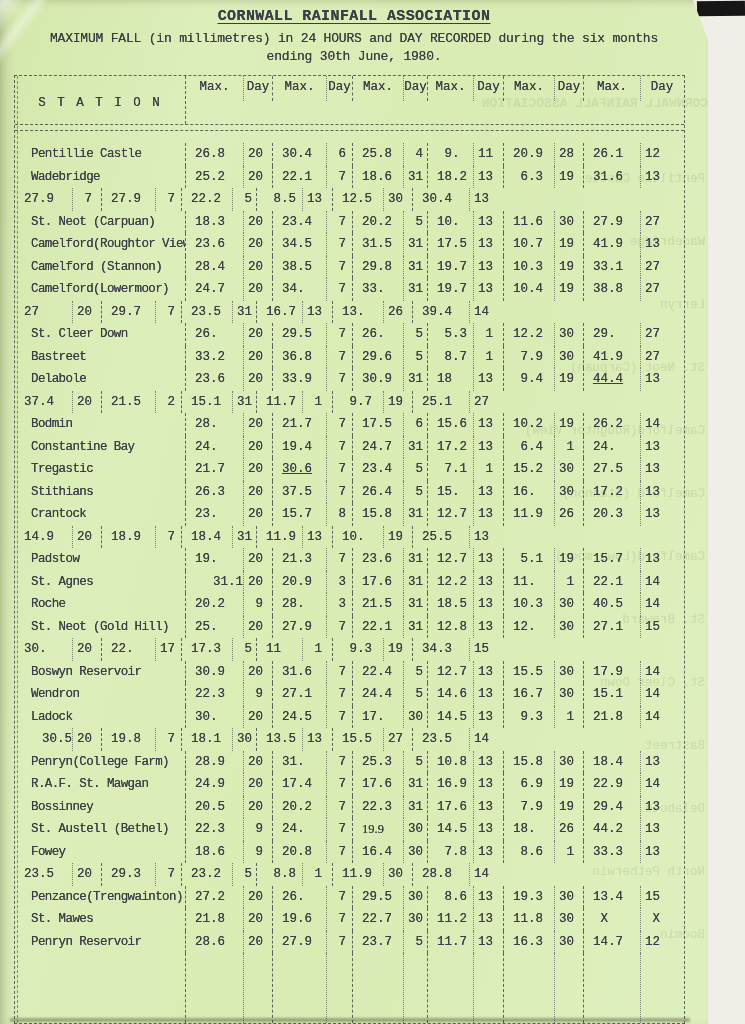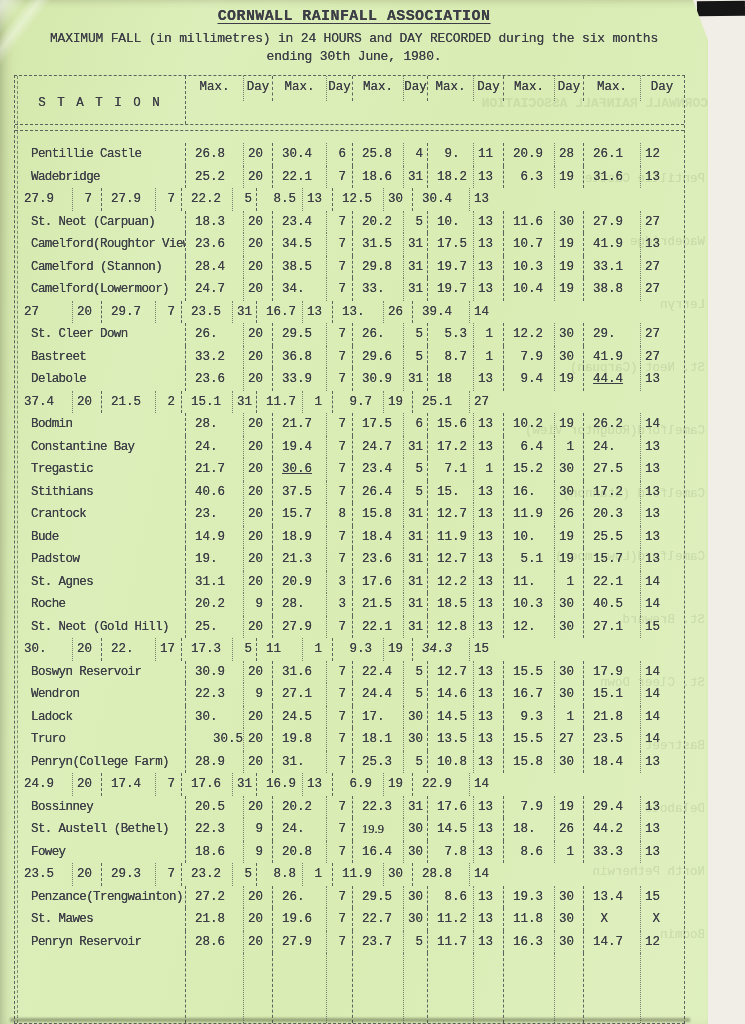--- a/index.html
+++ b/index.html
@@ -349,21 +349,21 @@
           <div class="cell day-cell v-dash" style="width: 24px;"> 5</div>
           <div class="cell max-cell v-dot" style="width: 46px;"> 7.1</div>
           <div class="cell day-cell v-dash" style="width: 30px;"> 1</div>
           <div class="cell max-cell v-dot" style="width: 51px;">15.2</div>
           <div class="cell day-cell v-dash" style="width: 29px;">30</div>
           <div class="cell max-cell v-dot" style="width: 57px;">27.5</div>
           <div class="cell day-cell" style="width: 42px;">13</div>
         </div>
         <div class="trow">
           <div class="cell station-cell v-dash" style="width: 171px;">Stithians</div>
-          <div class="cell max-cell v-dot" style="width: 58px;">40.6</div>
+          <div class="cell max-cell v-dot" style="width: 58px;">26.3</div>
           <div class="cell day-cell v-dash" style="width: 29px;">20</div>
           <div class="cell max-cell v-dot" style="width: 54px;">37.5</div>
           <div class="cell day-cell v-dash" style="width: 26px;"> 7</div>
           <div class="cell max-cell v-dot" style="width: 51px;">26.4</div>
           <div class="cell day-cell v-dash" style="width: 24px;"> 5</div>
           <div class="cell max-cell v-dot" style="width: 46px;">15.</div>
           <div class="cell day-cell v-dash" style="width: 30px;">13</div>
           <div class="cell max-cell v-dot" style="width: 51px;">16.</div>
           <div class="cell day-cell v-dash" style="width: 29px;">30</div>
           <div class="cell max-cell v-dot" style="width: 57px;">17.2</div>
@@ -378,21 +378,20 @@
           <div class="cell max-cell v-dot" style="width: 51px;">15.8</div>
           <div class="cell day-cell v-dash" style="width: 24px;">31</div>
           <div class="cell max-cell v-dot" style="width: 46px;">12.7</div>
           <div class="cell day-cell v-dash" style="width: 30px;">13</div>
           <div class="cell max-cell v-dot" style="width: 51px;">11.9</div>
           <div class="cell day-cell v-dash" style="width: 29px;">26</div>
           <div class="cell max-cell v-dot" style="width: 57px;">20.3</div>
           <div class="cell day-cell" style="width: 42px;">13</div>
         </div>
         <div class="trow">
-          <div class="cell station-cell v-dash" style="width: 171px;">Bude</div>
           <div class="cell max-cell v-dot" style="width: 58px;">14.9</div>
           <div class="cell day-cell v-dash" style="width: 29px;">20</div>
           <div class="cell max-cell v-dot" style="width: 54px;">18.9</div>
           <div class="cell day-cell v-dash" style="width: 26px;"> 7</div>
           <div class="cell max-cell v-dot" style="width: 51px;">18.4</div>
           <div class="cell day-cell v-dash" style="width: 24px;">31</div>
           <div class="cell max-cell v-dot" style="width: 46px;">11.9</div>
           <div class="cell day-cell v-dash" style="width: 30px;">13</div>
           <div class="cell max-cell v-dot" style="width: 51px;">10.</div>
           <div class="cell day-cell v-dash" style="width: 29px;">19</div>
@@ -409,21 +408,21 @@
           <div class="cell day-cell v-dash" style="width: 24px;">31</div>
           <div class="cell max-cell v-dot" style="width: 46px;">12.7</div>
           <div class="cell day-cell v-dash" style="width: 30px;">13</div>
           <div class="cell max-cell v-dot" style="width: 51px;"> 5.1</div>
           <div class="cell day-cell v-dash" style="width: 29px;">19</div>
           <div class="cell max-cell v-dot" style="width: 57px;">15.7</div>
           <div class="cell day-cell" style="width: 42px;">13</div>
         </div>
         <div class="trow">
           <div class="cell station-cell v-dash" style="width: 171px;">St. Agnes</div>
-          <div class="cell max-cell v-dot" style="width: 58px;">31.1</div>
+          <div class="cell max-cell v-dot" style="width: 58px; text-align: right;">31.1</div>
           <div class="cell day-cell v-dash" style="width: 29px;">20</div>
           <div class="cell max-cell v-dot" style="width: 54px;">20.9</div>
           <div class="cell day-cell v-dash" style="width: 26px;"> 3</div>
           <div class="cell max-cell v-dot" style="width: 51px;">17.6</div>
           <div class="cell day-cell v-dash" style="width: 24px;">31</div>
           <div class="cell max-cell v-dot" style="width: 46px;">12.2</div>
           <div class="cell day-cell v-dash" style="width: 30px;">13</div>
           <div class="cell max-cell v-dot" style="width: 51px;">11.</div>
           <div class="cell day-cell v-dash" style="width: 29px;"> 1</div>
           <div class="cell max-cell v-dot" style="width: 57px;">22.1</div>
@@ -463,21 +462,21 @@
           <div class="cell max-cell v-dot" style="width: 58px;">30.</div>
           <div class="cell day-cell v-dash" style="width: 29px;">20</div>
           <div class="cell max-cell v-dot" style="width: 54px;">22.</div>
           <div class="cell day-cell v-dash" style="width: 26px;">17</div>
           <div class="cell max-cell v-dot" style="width: 51px;">17.3</div>
           <div class="cell day-cell v-dash" style="width: 24px;"> 5</div>
           <div class="cell max-cell v-dot" style="width: 46px;">11</div>
           <div class="cell day-cell v-dash" style="width: 30px;"> 1</div>
           <div class="cell max-cell v-dot" style="width: 51px;"> 9.3</div>
           <div class="cell day-cell v-dash" style="width: 29px;">19</div>
-          <div class="cell max-cell v-dot" style="width: 57px; font-style: italic;">34.3</div>
+          <div class="cell max-cell v-dot" style="width: 57px;">34.3</div>
           <div class="cell day-cell" style="width: 42px;">15</div>
         </div>
         <div class="trow">
           <div class="cell station-cell v-dash" style="width: 171px;">Boswyn Reservoir</div>
           <div class="cell max-cell v-dot" style="width: 58px;">30.9</div>
           <div class="cell day-cell v-dash" style="width: 29px;">20</div>
           <div class="cell max-cell v-dot" style="width: 54px;">31.6</div>
           <div class="cell day-cell v-dash" style="width: 26px;"> 7</div>
           <div class="cell max-cell v-dot" style="width: 51px;">22.4</div>
           <div class="cell day-cell v-dash" style="width: 24px;"> 5</div>
@@ -512,21 +511,20 @@
           <div class="cell max-cell v-dot" style="width: 51px;">17.</div>
           <div class="cell day-cell v-dash" style="width: 24px;">30</div>
           <div class="cell max-cell v-dot" style="width: 46px;">14.5</div>
           <div class="cell day-cell v-dash" style="width: 30px;">13</div>
           <div class="cell max-cell v-dot" style="width: 51px;"> 9.3</div>
           <div class="cell day-cell v-dash" style="width: 29px;"> 1</div>
           <div class="cell max-cell v-dot" style="width: 57px;">21.8</div>
           <div class="cell day-cell" style="width: 42px;">14</div>
         </div>
         <div class="trow">
-          <div class="cell station-cell v-dash" style="width: 171px;">Truro</div>
           <div class="cell max-cell v-dot" style="width: 58px; text-align: right;">30.5</div>
           <div class="cell day-cell v-dash" style="width: 29px;">20</div>
           <div class="cell max-cell v-dot" style="width: 54px;">19.8</div>
           <div class="cell day-cell v-dash" style="width: 26px;"> 7</div>
           <div class="cell max-cell v-dot" style="width: 51px;">18.1</div>
           <div class="cell day-cell v-dash" style="width: 24px;">30</div>
           <div class="cell max-cell v-dot" style="width: 46px;">13.5</div>
           <div class="cell day-cell v-dash" style="width: 30px;">13</div>
           <div class="cell max-cell v-dot" style="width: 51px;">15.5</div>
           <div class="cell day-cell v-dash" style="width: 29px;">27</div>
@@ -542,20 +540,21 @@
           <div class="cell max-cell v-dot" style="width: 51px;">25.3</div>
           <div class="cell day-cell v-dash" style="width: 24px;"> 5</div>
           <div class="cell max-cell v-dot" style="width: 46px;">10.8</div>
           <div class="cell day-cell v-dash" style="width: 30px;">13</div>
           <div class="cell max-cell v-dot" style="width: 51px;">15.8</div>
           <div class="cell day-cell v-dash" style="width: 29px;">30</div>
           <div class="cell max-cell v-dot" style="width: 57px;">18.4</div>
           <div class="cell day-cell" style="width: 42px;">13</div>
         </div>
         <div class="trow">
+          <div class="cell station-cell v-dash" style="width: 171px;">R.A.F. St. Mawgan</div>
           <div class="cell max-cell v-dot" style="width: 58px;">24.9</div>
           <div class="cell day-cell v-dash" style="width: 29px;">20</div>
           <div class="cell max-cell v-dot" style="width: 54px;">17.4</div>
           <div class="cell day-cell v-dash" style="width: 26px;"> 7</div>
           <div class="cell max-cell v-dot" style="width: 51px;">17.6</div>
           <div class="cell day-cell v-dash" style="width: 24px;">31</div>
           <div class="cell max-cell v-dot" style="width: 46px;">16.9</div>
           <div class="cell day-cell v-dash" style="width: 30px;">13</div>
           <div class="cell max-cell v-dot" style="width: 51px;"> 6.9</div>
           <div class="cell day-cell v-dash" style="width: 29px;">19</div>

